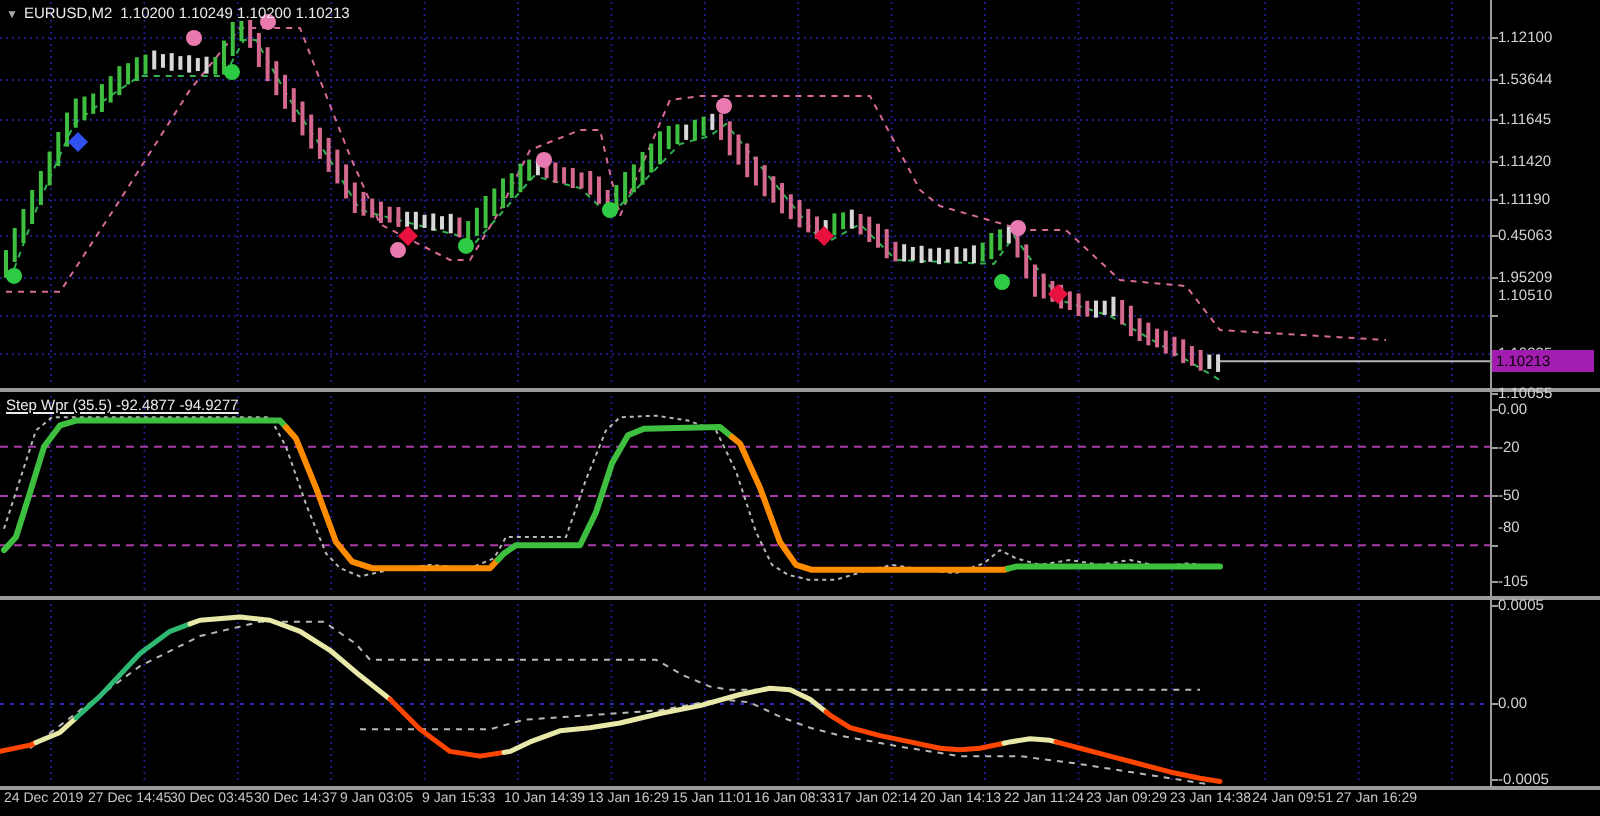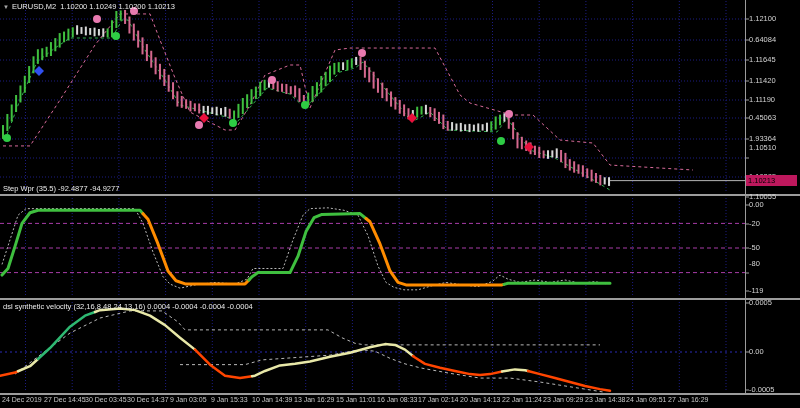--- a/index.html
+++ b/index.html
@@ -3,25 +3,25 @@
 <meta charset="utf-8">
 <style>
   html,body{margin:0;padding:0;background:#1a1a1a;}
   .screen{position:relative;width:800px;height:408px;background:#000;overflow:hidden;
           font-family:"Liberation Sans","DejaVu Sans",sans-serif;}
   #chart-svg{position:absolute;left:0;top:0;}
   .sym{position:absolute;left:3px;top:2px;font-size:7.5px;color:#ececec;white-space:nowrap;}
   .sym .tri{font-size:6px;color:#a8a8a8;margin-right:3px;}
   .sym .ohlc{margin-left:4px;}
   .indlabel{position:absolute;left:3px;font-size:7.5px;color:#ececec;white-space:nowrap;}
-  #wpr-label{top:184px;}
+  #wpr-label{top:198px;text-decoration:underline;}
   #vel-label{top:302px;}
   #price-scale{position:absolute;left:745px;top:0;width:55px;height:395px;}
   .ytick{position:absolute;left:4px;font-size:7.5px;color:#d4d4d4;line-height:8px;white-space:nowrap;}
-  #bid-box{position:absolute;left:1px;width:51px;height:11px;background:#be185d;color:#000;
+  #bid-box{position:absolute;left:1px;width:51px;height:11px;background:#a21caf;color:#000;
            font-size:7.5px;line-height:11px;padding-left:2px;box-sizing:border-box;z-index:3;}
   #time-scale{position:absolute;left:0;top:395px;width:800px;height:13px;}
   .xtick{position:absolute;top:1px;font-size:7px;color:#c8c8c8;white-space:nowrap;}
 </style>
 </head>
 <body>
 
 <div class="screen">
   <svg id="chart-svg" width="800" height="408">
       <line x1="25.5" y1="1" x2="25.5" y2="193" stroke="#1c1c82" stroke-dasharray="1,2"></line>
@@ -280,39 +280,38 @@
       <line x1="745" y1="273" x2="749" y2="273" stroke="#9c9c9c"></line>
       <line x1="745" y1="291" x2="749" y2="291" stroke="#9c9c9c"></line>
       <line x1="745" y1="303" x2="749" y2="303" stroke="#9c9c9c"></line>
       <line x1="745" y1="352" x2="749" y2="352" stroke="#9c9c9c"></line>
       <line x1="745" y1="390" x2="749" y2="390" stroke="#9c9c9c"></line>
     </svg>
 
   <div class="sym"><span class="tri">▼</span><span>EURUSD,M2</span><span class="ohlc">1.10200 1.10249 1.10200 1.10213</span></div>
 
   <div class="indlabel" id="wpr-label">Step Wpr (35.5) -92.4877 -94.9277</div>
-  <div class="indlabel" id="vel-label">dsl synthetic velocity (32,16,8,48,24,13,16) 0.0004 -0.0004 -0.0004 -0.0004</div>
 
   <div id="price-scale">
     <div id="bid-box" style="top: 175.122px;">1.10213</div>
   <span class="ytick" style="top: 15px; text-align: center;">1.12100</span>
-      <span class="ytick" style="top: 36px;">0.64084</span>
+      <span class="ytick" style="top: 36px;">1.53644</span>
       <span class="ytick" style="top: 56px;">1.11645</span>
       <span class="ytick" style="top: 77px;">1.11420</span>
       <span class="ytick" style="top: 96px;">1.11190</span>
       <span class="ytick" style="top: 114px;">0.45063</span>
-      <span class="ytick" style="top: 135px;">1.93364</span>
+      <span class="ytick" style="top: 135px;">1.95209</span>
       <span class="ytick" style="top: 144px;">1.10510</span>
       <span class="ytick" style="top: 173px;">1.10285</span>
       <span class="ytick" style="top: 193px;">1.10055</span>
       <span class="ytick" style="top: 201px;">0.00</span>
       <span class="ytick" style="top: 220px;">-20</span>
       <span class="ytick" style="top: 244px;">-50</span>
       <span class="ytick" style="top: 260px;">-80</span>
-      <span class="ytick" style="top: 287px;">-119</span>
+      <span class="ytick" style="top: 287px;">-105</span>
       <span class="ytick" style="top: 299px;">0.0005</span>
       <span class="ytick" style="top: 348px;">0.00</span>
       <span class="ytick" style="top: 386px;">-0.0005</span>
     </div>
 
   <div id="time-scale">
       <span class="xtick" style="left: 2px;">24 Dec 2019</span>
       <span class="xtick" style="left: 44px;">27 Dec 14:45</span>
       <span class="xtick" style="left: 85px;">30 Dec 03:45</span>
       <span class="xtick" style="left: 127px;">30 Dec 14:37</span>

